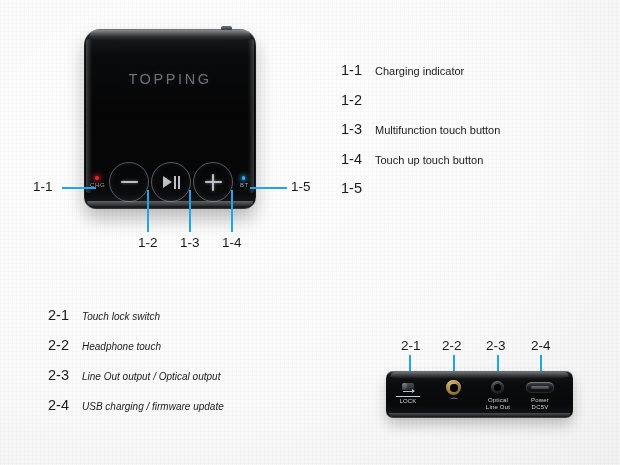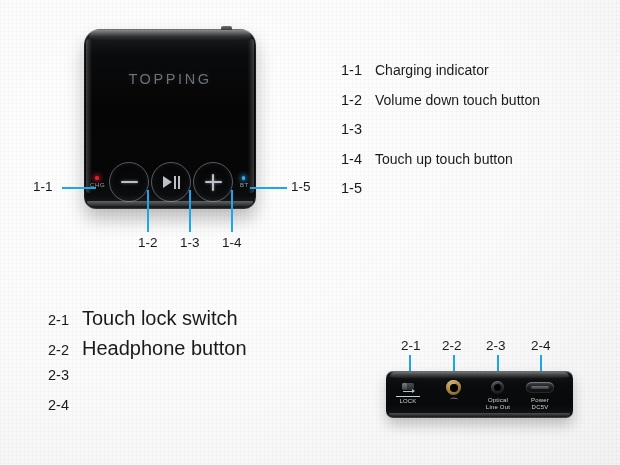--- a/index.html
+++ b/index.html
@@ -223,21 +223,21 @@
     align-items: baseline;
     height: 29.5px;
   }
   #legend-1 .idx {
     width: 34px;
     flex: 0 0 34px;
     font-size: 14.5px;
     color: #1a1a1a;
   }
   #legend-1 .txt {
-    font-size: 14px;
+    font-size: 11px;
     color: #1a1a1a;
     white-space: nowrap;
   }
 
   
   #legend-2 {
     position: absolute;
     left: 48px;
     top: 307px;
     width: 310px;
@@ -247,23 +247,24 @@
     align-items: baseline;
     height: 30px;
   }
   #legend-2 .idx {
     width: 34px;
     flex: 0 0 34px;
     font-size: 14.5px;
     color: #1a1a1a;
   }
   #legend-2 .txt {
-    font-size: 20px;
+    font-size: 10px;
     color: #1a1a1a;
     white-space: nowrap;
+    font-style: italic;
   }
 
   
   #side-device {
     position: absolute;
     left: 386px;
     top: 371px;
     width: 187px;
     height: 47px;
   }
@@ -474,48 +475,50 @@
   <div class="lead lead-v" style="left:231px; top:190px; height:42px;"></div>
   <div class="callout-num" style="left:222px; top:235px;">1-4</div>
 
   <div id="legend-1">
     <div class="row">
       <span class="idx">1-1</span>
       <span class="txt">Charging indicator</span>
     </div>
     <div class="row">
       <span class="idx">1-2</span>
-      <span class="txt">Volume down touch button</span>
     </div>
     <div class="row">
       <span class="idx">1-3</span>
+      <span class="txt">Multifunction touch button</span>
     </div>
     <div class="row">
       <span class="idx">1-4</span>
       <span class="txt">Touch up touch button</span>
     </div>
     <div class="row">
       <span class="idx">1-5</span>
     </div>
   </div>
 
   <div id="legend-2">
     <div class="row">
       <span class="idx">2-1</span>
       <span class="txt">Touch lock switch</span>
     </div>
     <div class="row">
       <span class="idx">2-2</span>
-      <span class="txt">Headphone button</span>
+      <span class="txt">Headphone touch</span>
     </div>
     <div class="row">
       <span class="idx">2-3</span>
+      <span class="txt">Line Out output / Optical output</span>
     </div>
     <div class="row">
       <span class="idx">2-4</span>
+      <span class="txt">USB charging / firmware update</span>
     </div>
   </div>
 
   <div class="callout-num" style="left:401px; top:338px;">2-1</div>
   <div class="lead lead-v" style="left:409px; top:355px; height:17px;"></div>
 
   <div class="callout-num" style="left:442px; top:338px;">2-2</div>
   <div class="lead lead-v" style="left:453px; top:355px; height:17px;"></div>
 
   <div class="callout-num" style="left:486px; top:338px;">2-3</div>

